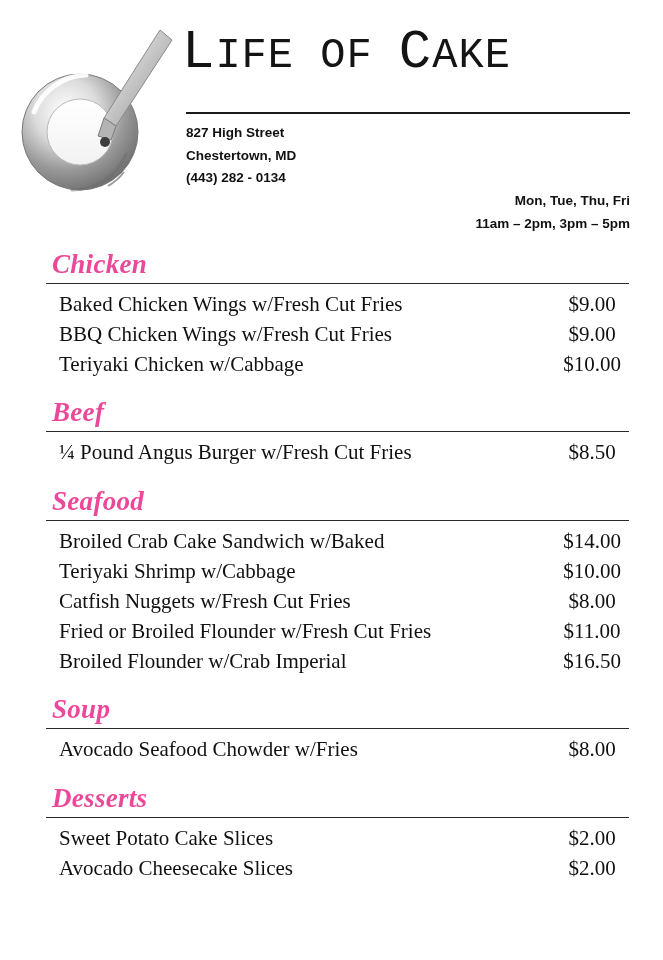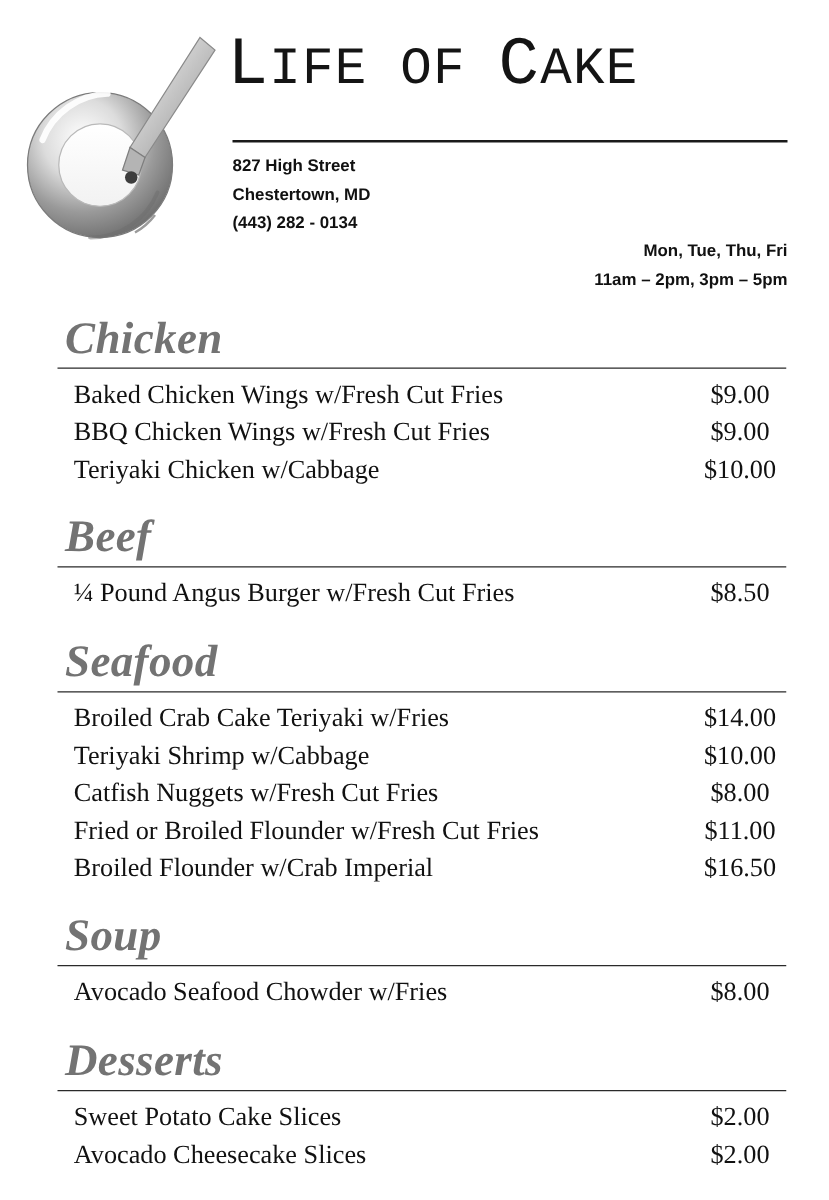--- a/index.html
+++ b/index.html
@@ -72,22 +72,22 @@
 
   
   .menu {
     padding: 0 34px 0 46px;
   }
   .section { margin-bottom: 18px; }
   .section-title {
     font-family: "Liberation Serif", serif;
     font-style: italic;
     font-weight: bold;
-    font-size: 36px;
-    color: #737373;
+    font-size: 27px;
+    color: #ec4899;
     margin: 0 0 3px 6px;
     letter-spacing: 0.3px;
   }
   .section-rule {
     height: 1px;
     background: #2a2a2a;
     margin: 0 0 6px 0;
   }
   .item {
     display: flex;
@@ -189,21 +189,21 @@
       <span class="item-name">¼ Pound Angus Burger w/Fresh Cut Fries</span>
       <span class="spacer"></span>
       <span class="item-price">$8.50</span>
     </div>
   </div>
 
   <div class="section">
     <div class="section-title">Seafood</div>
     <div class="section-rule"></div>
     <div class="item">
-      <span class="item-name">Broiled Crab Cake Teriyaki w/Fries</span>
+      <span class="item-name">Broiled Crab Cake Sandwich w/Baked</span>
       <span class="spacer"></span>
       <span class="item-price">$14.00</span>
     </div>
     <div class="item">
       <span class="item-name">Teriyaki Shrimp w/Cabbage</span>
       <span class="spacer"></span>
       <span class="item-price">$10.00</span>
     </div>
     <div class="item">
       <span class="item-name">Catfish Nuggets w/Fresh Cut Fries</span>

